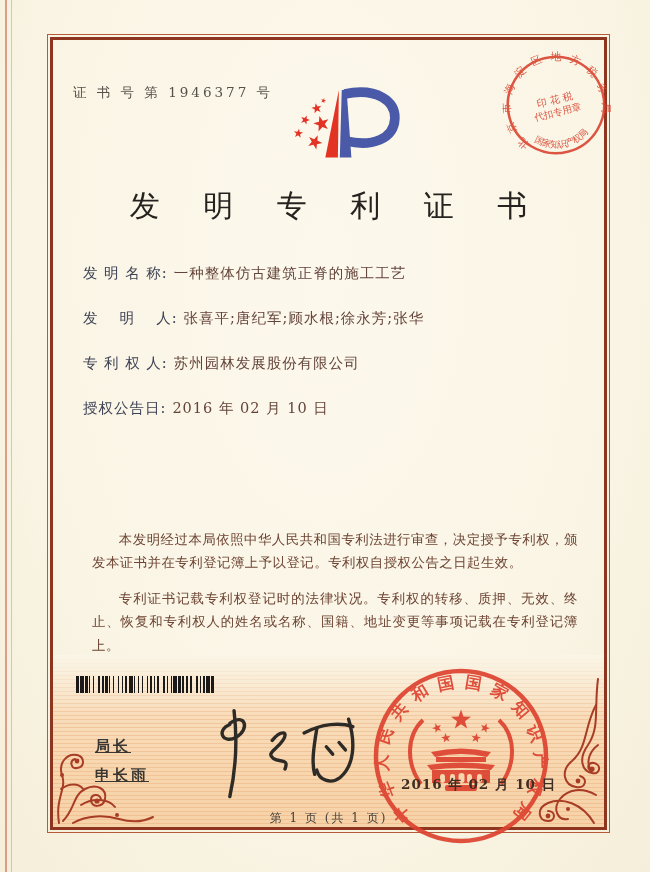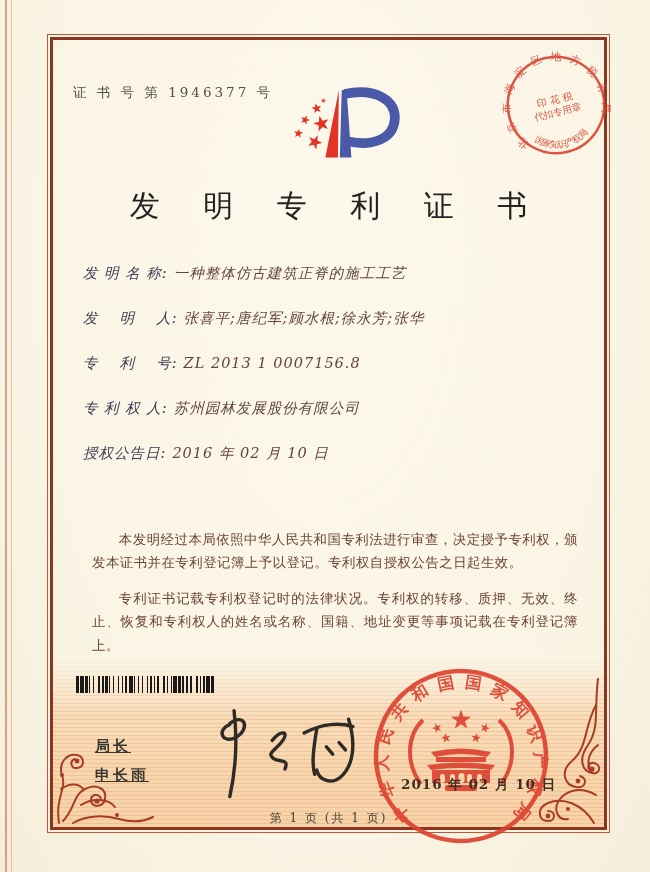--- a/index.html
+++ b/index.html
@@ -20,21 +20,21 @@
   .band{position:absolute;left:0;right:0;bottom:0;height:172px;z-index:1;
         background-image:
           linear-gradient(180deg, rgba(250,245,230,1) 0px, rgba(250,245,230,0) 60px),
           repeating-linear-gradient(180deg, rgba(228,150,95,.30) 0 1px, rgba(255,255,255,0) 1px 4px),
           linear-gradient(180deg,#f9e3c6 0,#f7d6ae 70%,#f6d2a8 100%);}
   
   .certno{position:absolute;left:20px;top:44px;font-size:13.5px;color:#55504a;
           letter-spacing:3px;z-index:3;}
   .title{position:absolute;left:0;right:0;top:146px;text-align:center;
          font-size:30px;color:#26221f;letter-spacing:17px;padding-left:17px;z-index:3;}
-  .fields{position:absolute;left:30px;top:224px;width:505px;z-index:3;font-style:italic;}
+  .fields{position:absolute;left:30px;top:224px;width:505px;z-index:3;}
   .field-row{height:21px;margin-bottom:24px;font-size:14.5px;letter-spacing:1px;
              white-space:nowrap;}
   .flabel{color:#3d4154;}
   .fvalue{color:#64443a;margin-left:6px;}
   .bodytext{position:absolute;left:27px;top:476px;width:510px;z-index:3;
             font-size:13.4px;line-height:23.4px;color:#6d4433;letter-spacing:.5px;
             text-align:justify;}
   .bodytext p{margin:12px;text-indent:2em;}
   .barcode{position:absolute;left:23px;top:636px;width:178px;height:17px;z-index:3;
            display:flex;align-items:stretch;}
@@ -102,21 +102,20 @@
         </text>
         <text x="0" y="-2" text-anchor="middle" font-size="10.5" fill="#d8402c">印 花 税</text>
         <text x="0" y="11" text-anchor="middle" font-size="10" fill="#d8402c">代扣专用章</text>
       </svg>
 
       <div class="title">发 明 专 利 证 书</div>
 
       <div class="fields" id="fields">
           <div class="field-row"><span class="flabel">发 明 名 称:</span><span class="fvalue">一种整体仿古建筑正脊的施工工艺</span></div>
           <div class="field-row"><span class="flabel">发　 明　 人:</span><span class="fvalue">张喜平;唐纪军;顾水根;徐永芳;张华</span></div>
-          <div class="field-row"><span class="flabel">专　 利　 号:</span><span class="fvalue">ZL 2013 1 0007156.8</span></div>
           <div class="field-row"><span class="flabel">专 利 权 人:</span><span class="fvalue">苏州园林发展股份有限公司</span></div>
           <div class="field-row"><span class="flabel">授权公告日:</span><span class="fvalue">2016 年 02 月 10 日</span></div>
         </div>
 
       <div class="bodytext" id="bodytext">
           <p>本发明经过本局依照中华人民共和国专利法进行审查，决定授予专利权，颁发本证书并在专利登记簿上予以登记。专利权自授权公告之日起生效。</p>
           <p>专利证书记载专利权登记时的法律状况。专利权的转移、质押、无效、终止、恢复和专利权人的姓名或名称、国籍、地址变更等事项记载在专利登记簿上。</p>
         </div>
 
       <div class="barcode" id="barcode">

